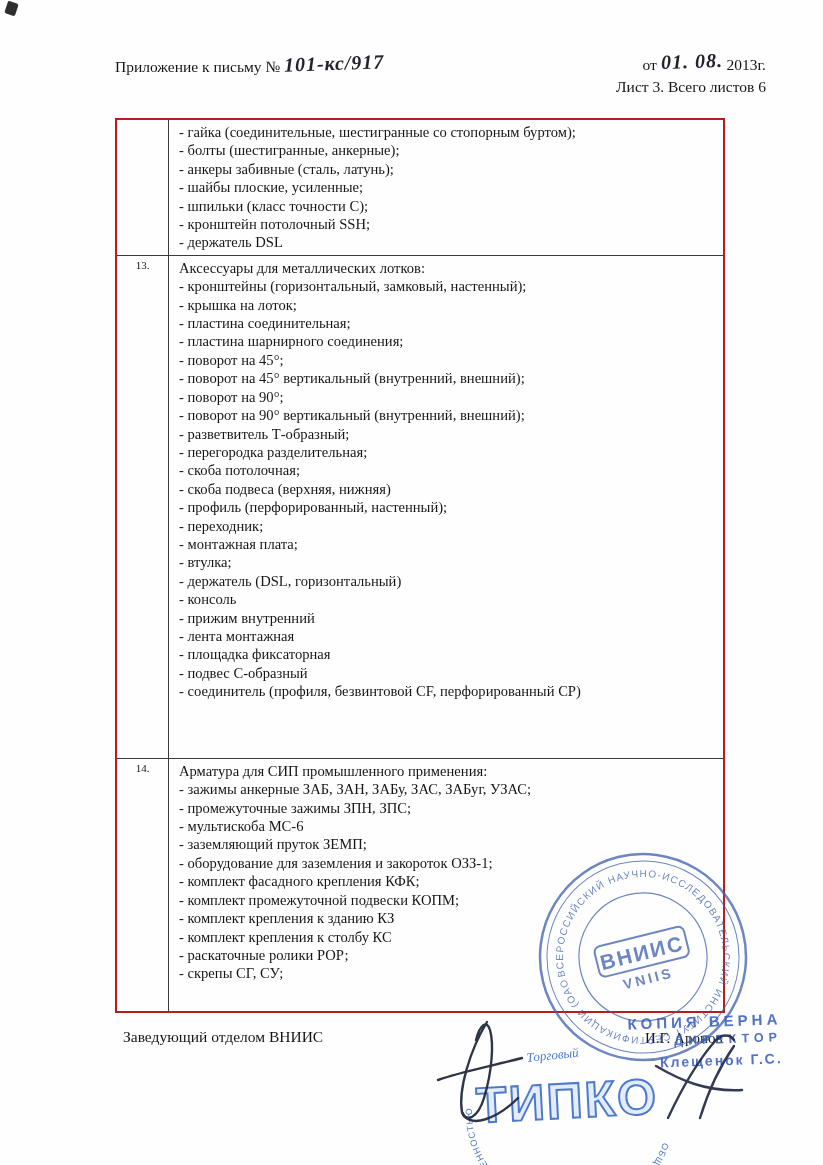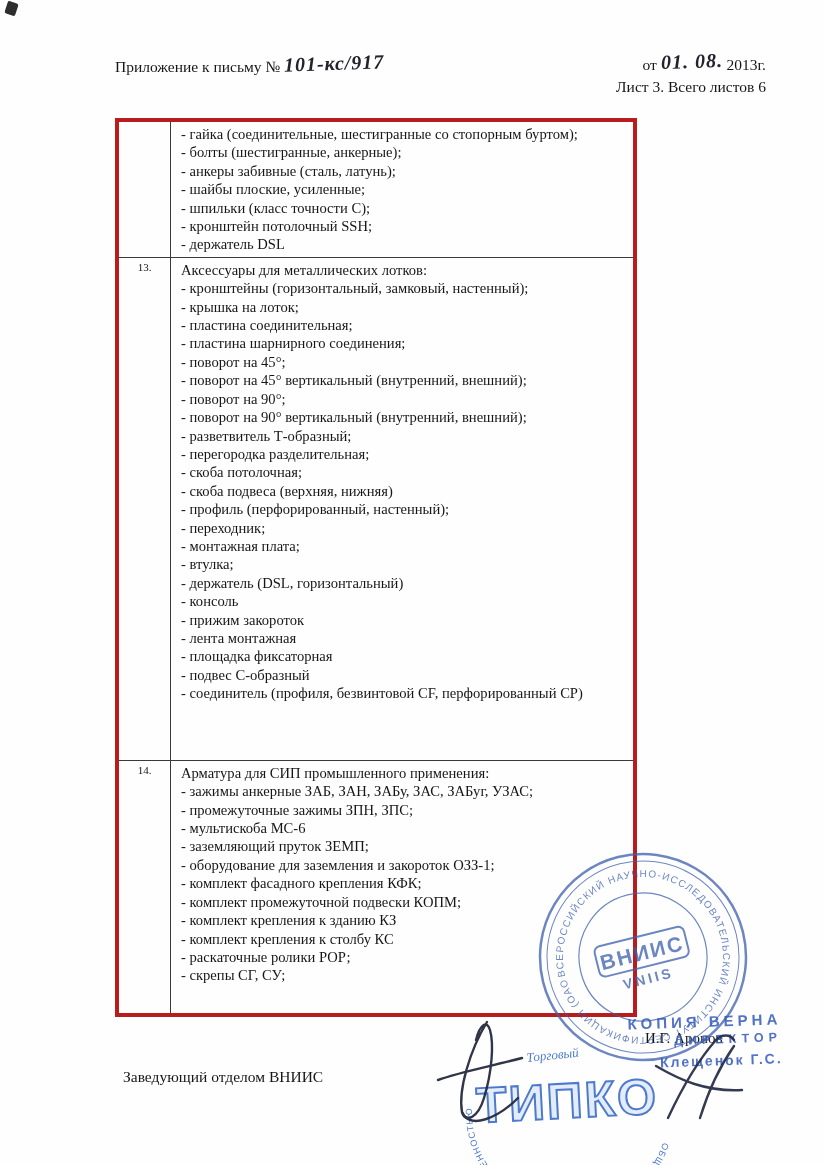--- a/index.html
+++ b/index.html
@@ -6,29 +6,29 @@
   .page{position:relative;width:823px;height:1165px;background:#fefefe;margin:0 auto;
         font-family:"Liberation Serif",serif;color:#161616;overflow:hidden;}
   .scan-mark{position:absolute;left:6px;top:2px;width:11px;height:13px;background:#2e2e2e;
         transform:rotate(18deg);border-radius:2px;}
   
   .hdr-left{position:absolute;left:115px;top:54px;font-size:15.5px;white-space:nowrap;}
   .hand{font-style:italic;font-size:20px;letter-spacing:1px;color:#23232e;display:inline-block;
         transform:rotate(-2deg) translateY(-2px);font-weight:bold;}
   .hdr-right{position:absolute;right:57px;top:52px;text-align:right;font-size:15.5px;line-height:22px;}
   
-  .doc-table{position:absolute;left:115px;top:118px;width:522px;border:4px solid #b91c1c;box-sizing:border-box;}
+  .doc-table{position:absolute;left:115px;top:118px;width:610px;border:2px solid #b91c1c;box-sizing:border-box;}
   .t-row{display:flex;}
   .t-row + .t-row{border-top:1px solid #3a3a3a;}
   .cell-num{flex:0 0 52px;width:52px;border-right:1px solid #3a3a3a;text-align:center;
         font-size:11px;padding-top:3px;box-sizing:border-box;}
   .cell-body{flex:1;padding:3px 6px 3px 10px;font-size:14.6px;line-height:18.4px;}
   .line{white-space:nowrap;}
   
-  .footer-title{position:absolute;left:123px;top:1028px;font-size:15.5px;margin-top:40px;}
+  .footer-title{position:absolute;left:123px;top:1028px;font-size:15.5px;}
   .signer{position:absolute;left:645px;top:1030px;font-size:15px;}
   
   .copy-stamp{position:absolute;left:618px;top:1013px;width:164px;text-align:right;color:#3f63c0;
         font-family:"Liberation Sans",sans-serif;font-weight:bold;transform:rotate(-2deg);opacity:.9;}
   .copy-line1{font-size:15px;letter-spacing:4px;}
   .copy-line2{font-size:12.5px;letter-spacing:5px;margin-top:3px;}
   .copy-line3{font-size:14px;letter-spacing:2px;margin-top:6px;}
   
   .stamp-layer{position:absolute;left:0;top:0;pointer-events:none;}
 </style>
@@ -85,21 +85,21 @@
             <div class="line">- разветвитель Т-образный;</div>
             <div class="line">- перегородка разделительная;</div>
             <div class="line">- скоба потолочная;</div>
             <div class="line">- скоба подвеса (верхняя, нижняя)</div>
             <div class="line">- профиль (перфорированный, настенный);</div>
             <div class="line">- переходник;</div>
             <div class="line">- монтажная плата;</div>
             <div class="line">- втулка;</div>
             <div class="line">- держатель (DSL, горизонтальный)</div>
             <div class="line">- консоль</div>
-            <div class="line">- прижим закороток</div>
+            <div class="line">- прижим внутренний</div>
             <div class="line">- лента монтажная</div>
             <div class="line">- площадка фиксаторная</div>
             <div class="line">- подвес С-образный</div>
             <div class="line">- соединитель (профиля, безвинтовой CF, перфорированный СР)</div>
           </div>
       </div>
     </div>
 
     <div class="t-row" style="min-height:252px">
       <div class="cell-num">14.</div>

